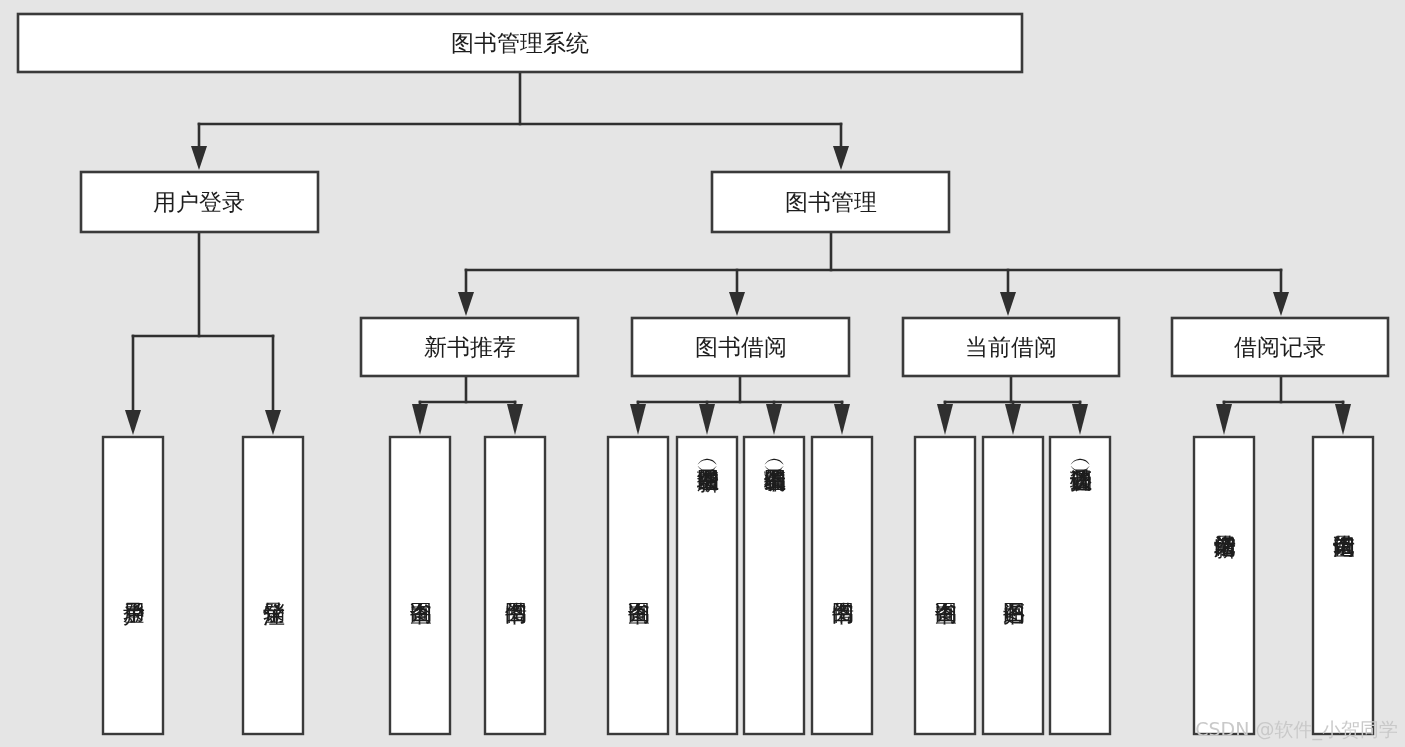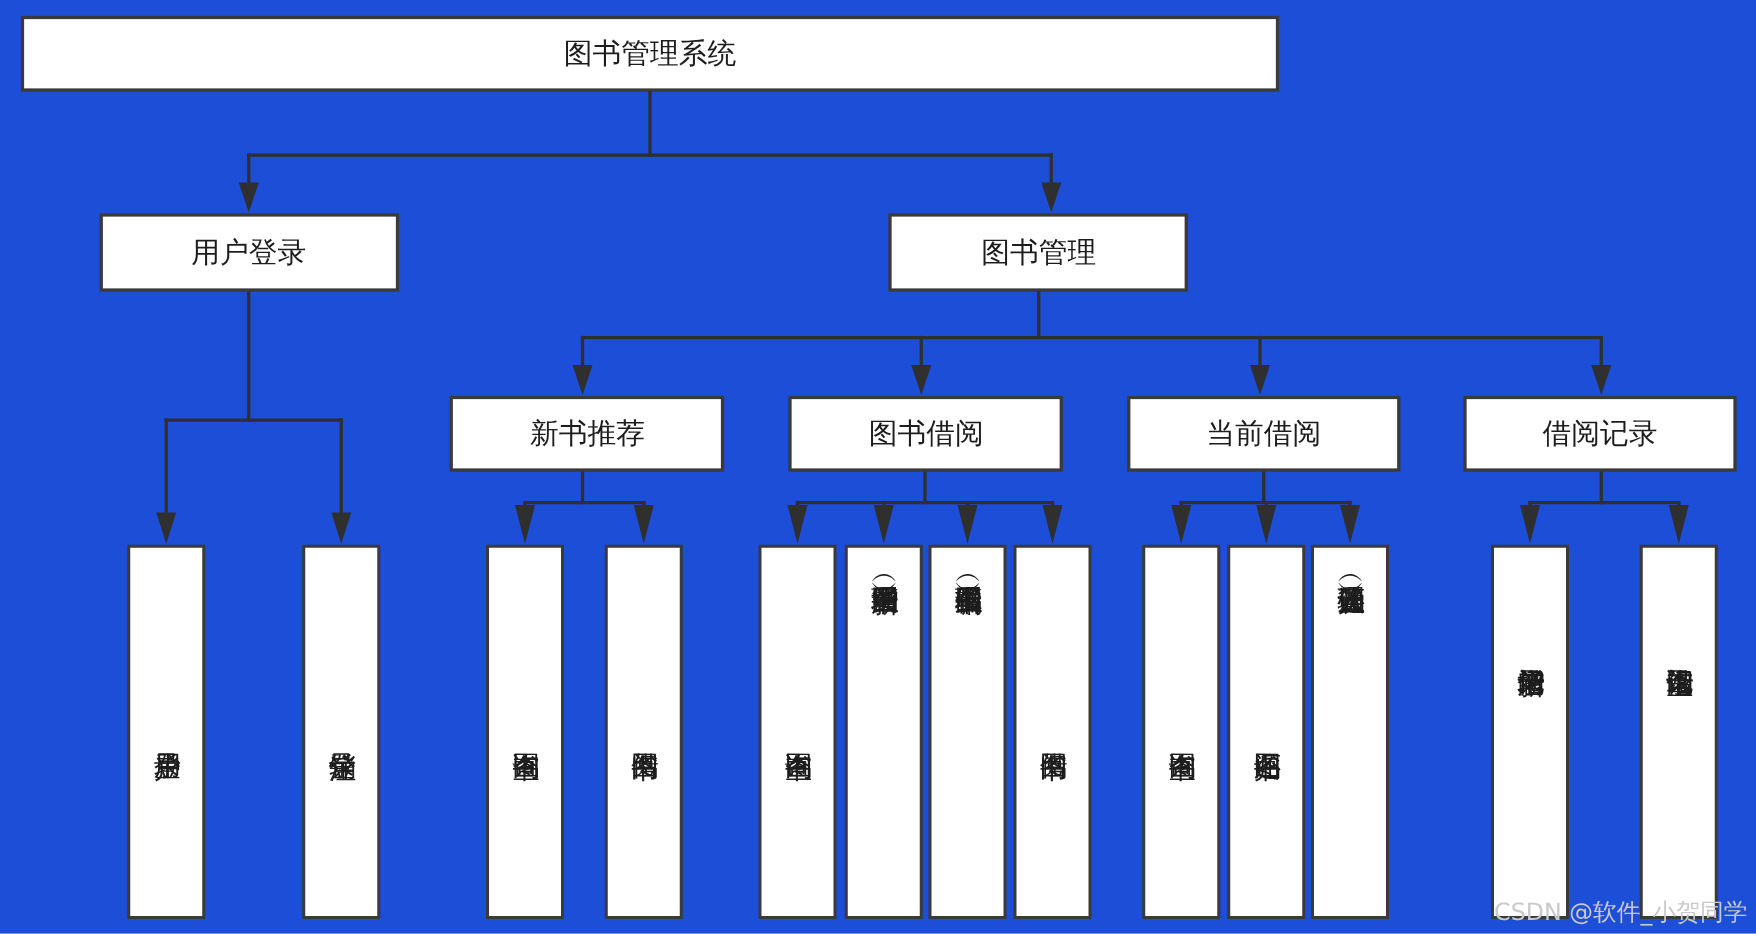--- a/index.html
+++ b/index.html
@@ -7,21 +7,21 @@
     padding: 0;
     background: #ffffff;
   }
   body {
     font-family: "DejaVu Sans", "Liberation Sans", sans-serif;
   }
   #diagram-root {
     position: relative;
     width: 1405px;
     height: 747px;
-    background: #1d4ed8;
+    background: #e5e5e5;
     overflow: hidden;
   }
   svg.diagram-canvas {
     position: absolute;
     left: 0;
     top: 0;
     width: 1405px;
     height: 747px;
   }
   .node-rect {

